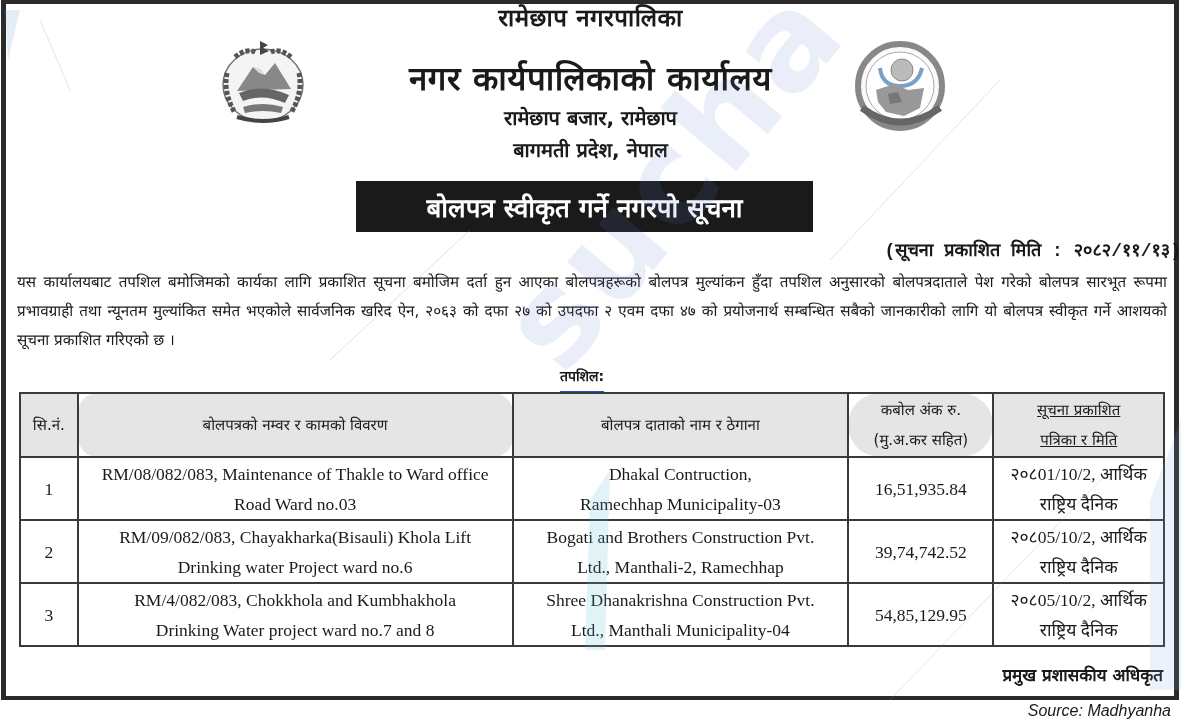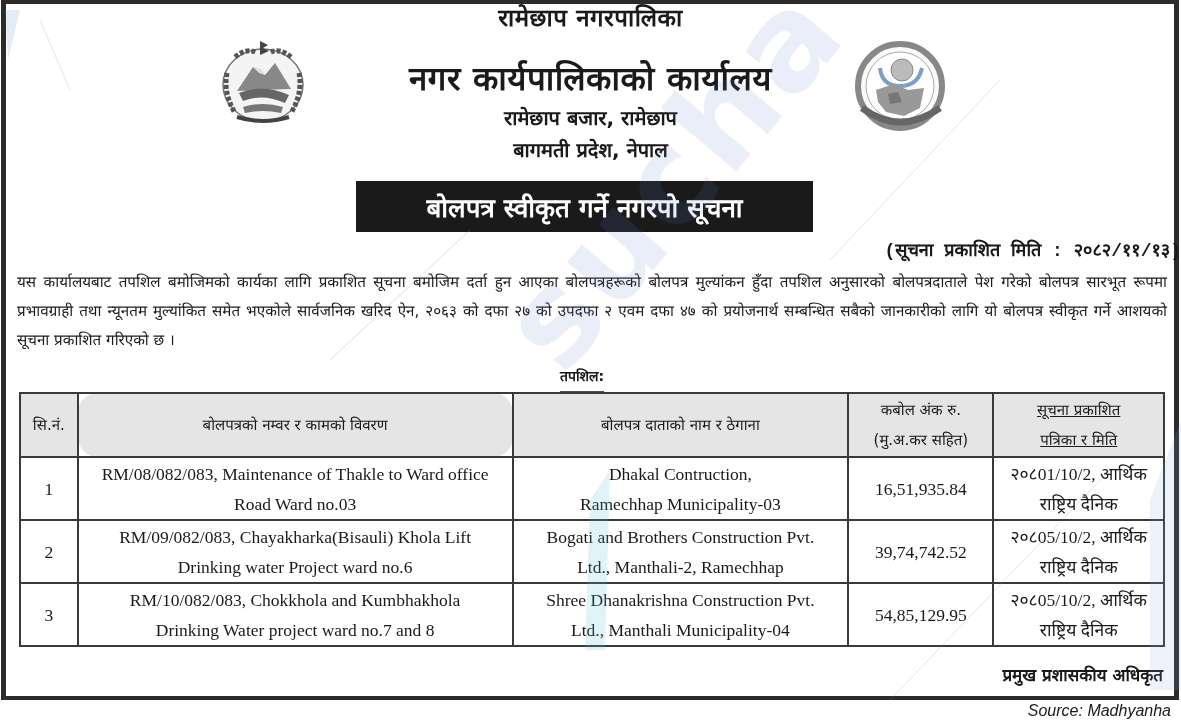--- a/index.html
+++ b/index.html
@@ -51,21 +51,21 @@
       position: absolute; left: 19px; top: 392px; width: 1146px; border-collapse: collapse; z-index: 3;
       background: transparent;
     }
     table.sched th, table.sched td { border: 2px solid #3a3a3a; text-align: center; vertical-align: middle; padding: 0 2px; }
     table.sched th {
       background: rgba(225,225,225,0.85); font-family: "DejaVu Sans", sans-serif; font-weight: normal;
       font-size: 15px; line-height: 30px; height: 62px;
     }
     table.sched td { font-family: "Liberation Serif", serif; font-size: 17.5px; line-height: 30px; height: 61px; }
     td.dev { font-family: "DejaVu Sans", sans-serif; font-size: 14.5px; }
-    .c1 { width: 52px; } .c2 { width: 434px; border-radius: 20px; } .c3 { width: 334px; } .c4 { width: 140px; } .c5 { width: 166px; text-decoration: underline; }
+    .c1 { width: 52px; } .c2 { width: 434px; border-radius: 20px; } .c3 { width: 334px; } .c4 { width: 140px; border-radius: 32px; } .c5 { width: 166px; text-decoration: underline; }
     .signature {
       position: absolute; right: 18px; top: 663px; font-family: "DejaVu Sans", sans-serif; font-weight: bold; font-size: 17px;
     }
     .source {
       position: absolute; right: 10px; top: 702px; font-family: "Liberation Sans", sans-serif; font-style: italic; font-size: 16px; color: #1a1a1a;
     }
   </style>
 </head>
 <body>
 
@@ -167,21 +167,21 @@
       </td>
       <td>39,74,742.52</td>
       <td class="dev">
         <div>२०८05/10/2, आर्थिक</div>
         <div>राष्ट्रिय दैनिक</div>
       </td>
     </tr>
     <tr>
       <td>3</td>
       <td>
-        <div>RM/10/082/083, Chokkhola and Kumbhakhola</div>
+        <div>RM/4/082/083, Chokkhola and Kumbhakhola</div>
         <div>Drinking Water project ward no.7 and 8</div>
       </td>
       <td>
         <div>Shree Dhanakrishna Construction Pvt.</div>
         <div>Ltd., Manthali Municipality-04</div>
       </td>
       <td>54,85,129.95</td>
       <td class="dev">
         <div>२०८05/10/2, आर्थिक</div>
         <div>राष्ट्रिय दैनिक</div>

